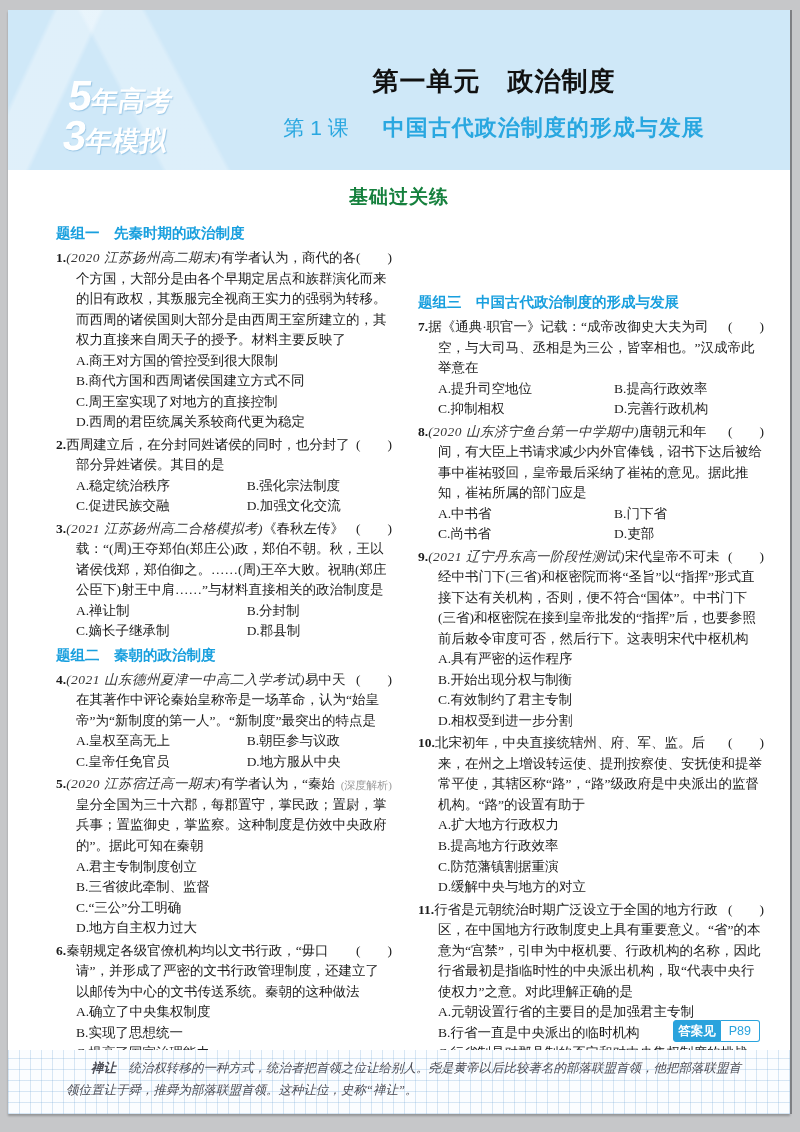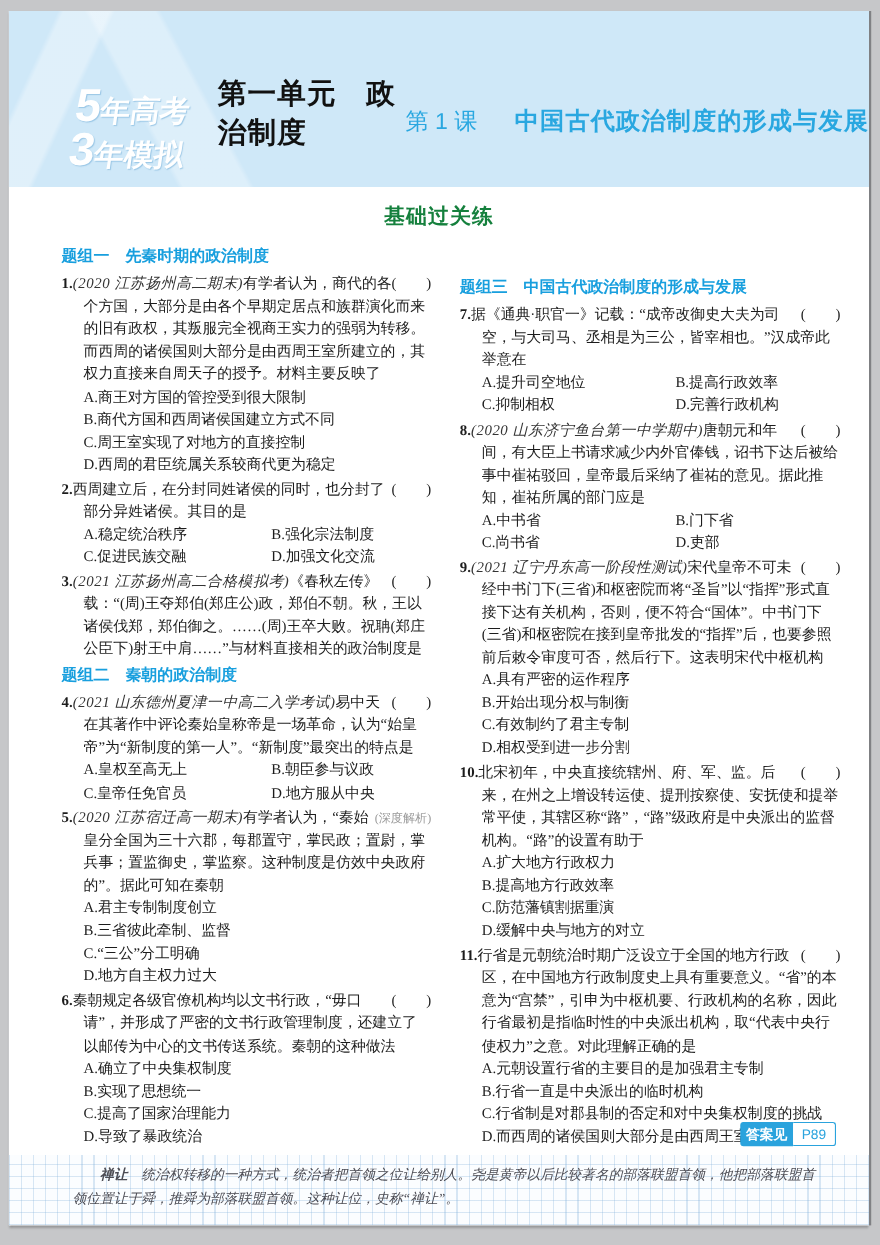--- a/index.html
+++ b/index.html
@@ -27,21 +27,21 @@
     position:absolute;left:58px;top:66px;color:#ffffff;
     transform:skewX(-8deg);line-height:.95;
     font-family:"Liberation Sans","DejaVu Sans",sans-serif;font-weight:bold;
     text-shadow:1px 1px 1px rgba(140,190,225,.8);
   }
   .brand .row{white-space:nowrap;}
   .brand .big{font-size:42px;}
   .brand .small{font-size:27px;}
   .titles{
     position:absolute;left:190px;top:0;right:0;height:100%;
-    display:flex;flex-direction:row;justify-content:center;align-items:center;
+    display:flex;flex-direction:column;justify-content:center;align-items:center;
     padding-top:26px;box-sizing:border-box;
   }
   .unit-title{
     font-family:"Liberation Sans","DejaVu Sans",sans-serif;
     font-weight:bold;font-size:26px;color:#111;letter-spacing:1px;
   }
   .lesson-row{margin-top:14px;white-space:nowrap;color:#29a7e0;}
   .lesson-no{font-size:21px;margin-right:34px;font-family:"Liberation Sans","DejaVu Sans",sans-serif;}
   .lesson-title{
     font-size:22px;font-weight:bold;letter-spacing:1px;
@@ -142,20 +142,26 @@
           <div class="stem"><span class="qnum">2.</span><span class="bracket">(　　)</span><span class="qtext">西周建立后，在分封同姓诸侯的同时，也分封了部分异姓诸侯。其目的是</span></div>
           <div class="options grid">
             <div class="option">A.稳定统治秩序</div>
             <div class="option">B.强化宗法制度</div>
             <div class="option">C.促进民族交融</div>
             <div class="option">D.加强文化交流</div>
           </div>
         </div>
         <div class="question">
           <div class="stem"><span class="qnum">3.</span><span class="bracket">(　　)</span><span class="qsource">(2021 江苏扬州高二合格模拟考)</span><span class="qtext">《春秋左传》载：“(周)王夺郑伯(郑庄公)政，郑伯不朝。秋，王以诸侯伐郑，郑伯御之。……(周)王卒大败。祝聃(郑庄公臣下)射王中肩……”与材料直接相关的政治制度是</span></div>
+          <div class="options grid">
+            <div class="option">A.禅让制</div>
+            <div class="option">B.分封制</div>
+            <div class="option">C.嫡长子继承制</div>
+            <div class="option">D.郡县制</div>
+          </div>
         </div>
         <div class="group-title">题组二　秦朝的政治制度</div>
         <div class="question">
           <div class="stem"><span class="qnum">4.</span><span class="bracket">(　　)</span><span class="qsource">(2021 山东德州夏津一中高二入学考试)</span><span class="qtext">易中天在其著作中评论秦始皇称帝是一场革命，认为“始皇帝”为“新制度的第一人”。“新制度”最突出的特点是</span></div>
           <div class="options grid">
             <div class="option">A.皇权至高无上</div>
             <div class="option">B.朝臣参与议政</div>
             <div class="option">C.皇帝任免官员</div>
             <div class="option">D.地方服从中央</div>
           </div>

